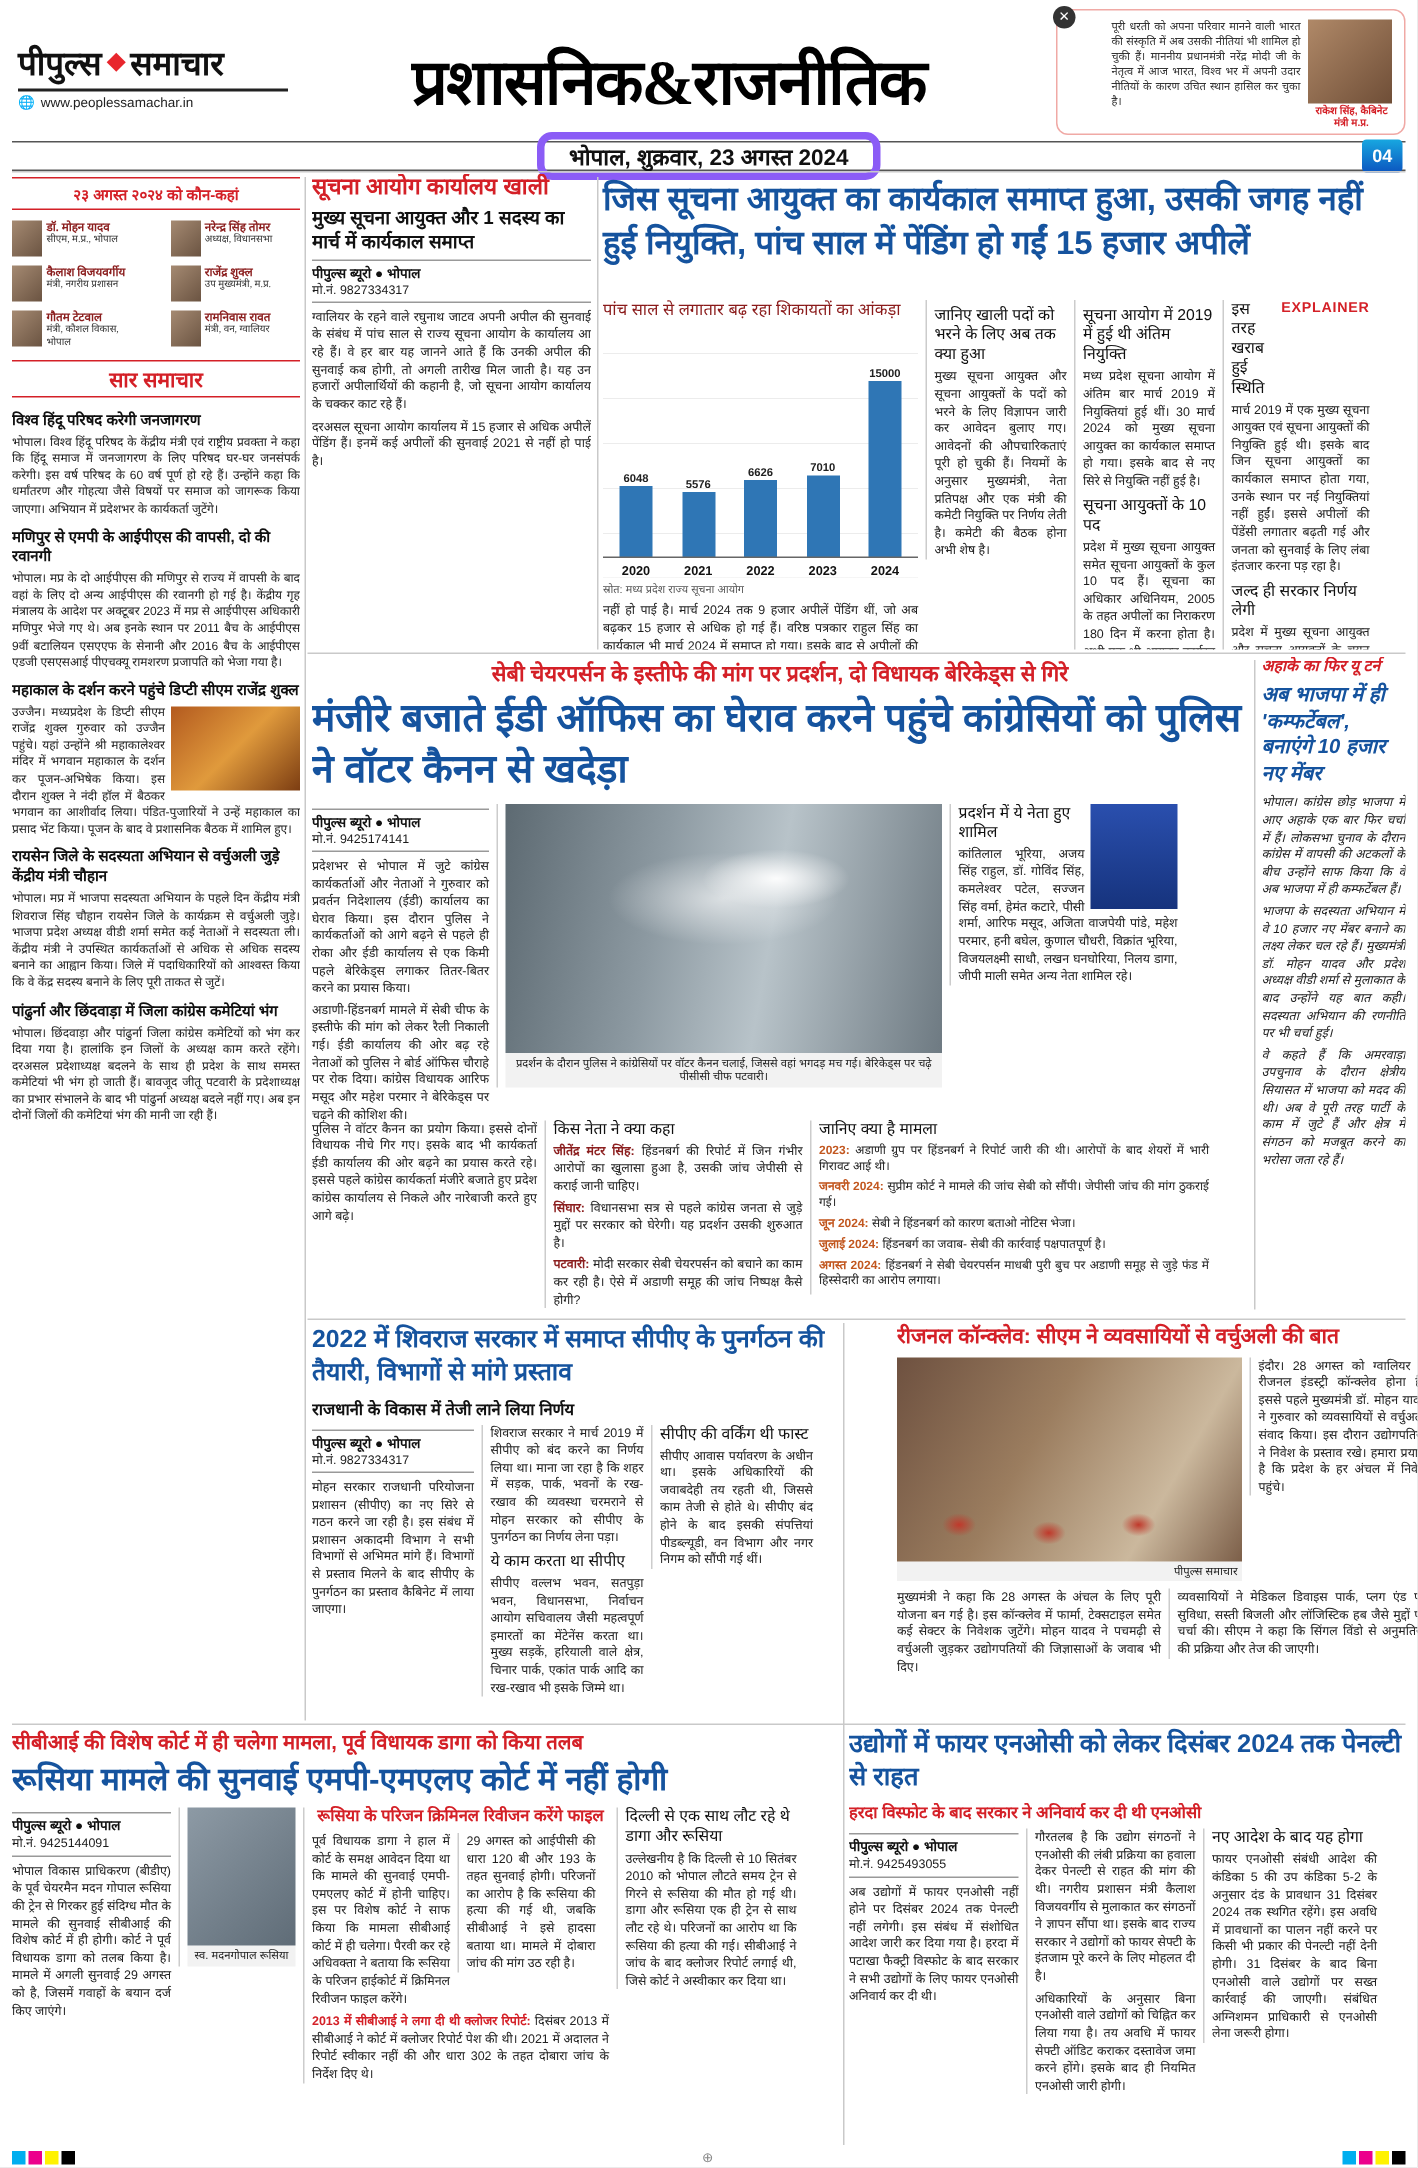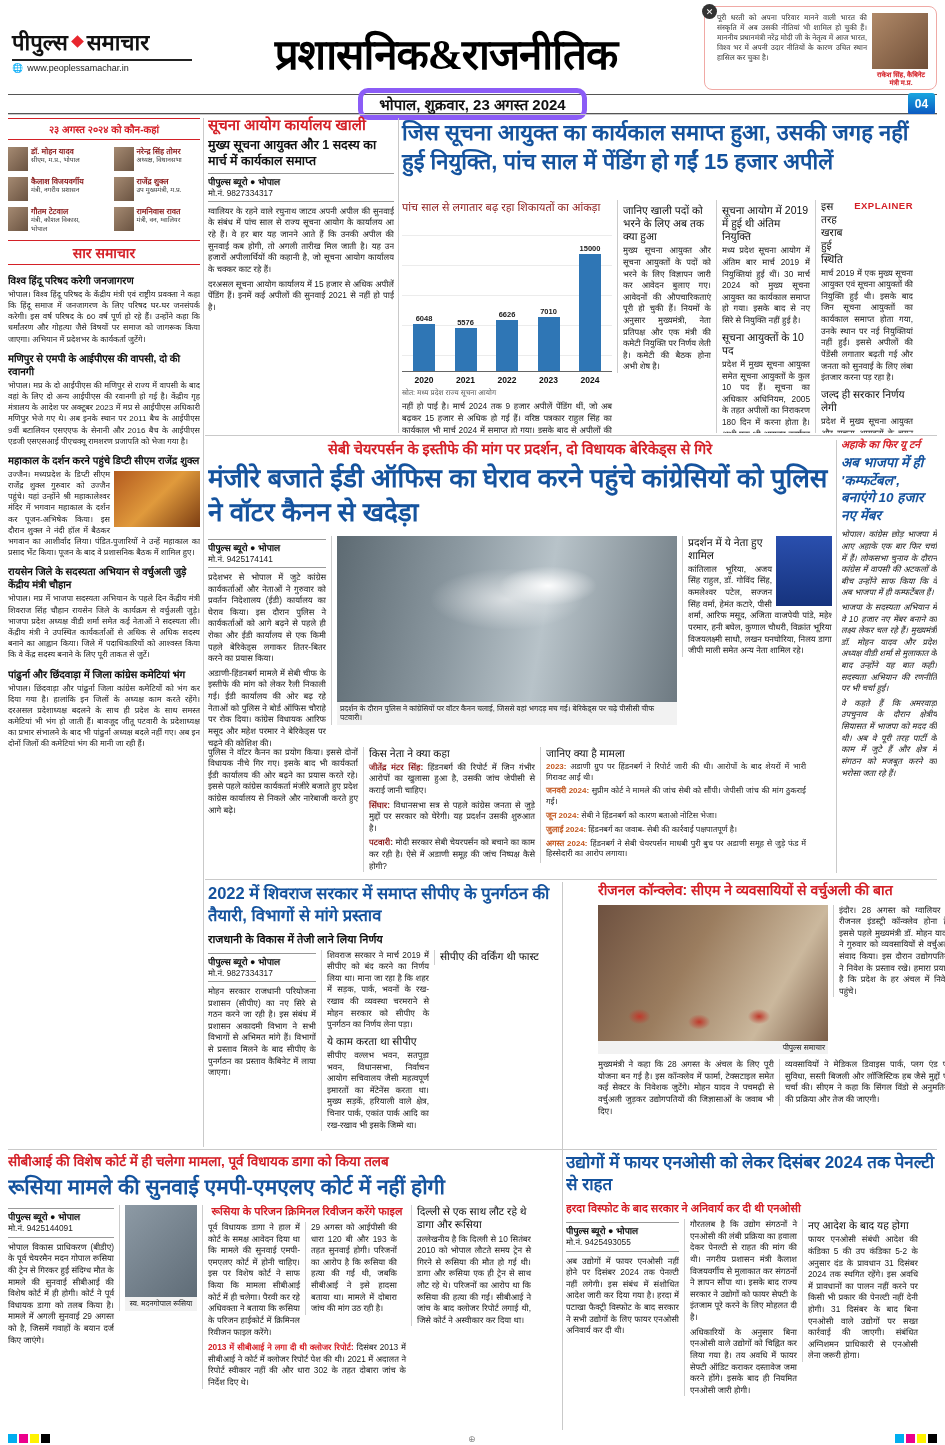--- a/index.html
+++ b/index.html
@@ -24,29 +24,29 @@
 .vline{position:absolute;width:1px;background:#c9c9c9;}
 .hline{position:absolute;height:1px;background:#c9c9c9;}
 
 .logo-row{font-size:22px;font-weight:800;display:flex;align-items:center;gap:5px;color:#111;}
 .diamond{width:9px;height:9px;background:#e8262d;transform:rotate(45deg);display:inline-block;flex:0 0 auto;}
 .website{font-size:9px;border-top:2px solid #222;margin-top:3px;padding-top:2px;display:flex;gap:4px;align-items:center;color:#222;}
 .globe{font-size:9px;}
 .section-title{font-size:42px;font-weight:800;color:#000;letter-spacing:-1px;white-space:nowrap;font-family:"Liberation Serif","DejaVu Serif",serif;}
 .quote-box{border:1px solid #f0a9a5;border-radius:8px;background:#fff;display:flex;gap:5px;padding:6px 6px 3px 12px;}
 .quote-icon{position:absolute;left:-3px;top:-3px;width:15px;height:15px;border-radius:50%;background:#333;color:#fff;font-size:9px;display:flex;align-items:center;justify-content:center;}
-.quote-text{font-size:7.4px;line-height:1.35;text-align:justify;color:#333;flex:1;}
+.quote-text{font-size:7.4px;line-height:1.35;text-align:justify;color:#333;flex:1;margin-left:24px;}
 .q-portrait{width:56px;height:56px;background:linear-gradient(135deg,#b08968,#6f4e37);}
 .quote-author{font-size:6.8px;color:#d42027;font-weight:bold;text-align:center;margin-top:2px;line-height:1.25;}
 .datebar{border-top:1px solid #555;border-bottom:1px solid #555;display:flex;align-items:center;justify-content:center;}
 .date-pill{border:5px solid #8b5cf6;border-radius:10px;padding:1px 16px;font-size:15px;font-weight:bold;color:#111;}
 .pageno{position:absolute;right:2px;top:-2px;width:27px;height:22px;background:linear-gradient(180deg,#18a7e0,#0b56c0);color:#fff;font-weight:bold;font-size:12px;display:flex;align-items:center;justify-content:center;border-radius:3px;}
 
 .ww-title{font-size:10px;font-weight:bold;color:#d42027;text-align:center;border-top:1.5px solid #d42027;border-bottom:1.5px solid #d42027;padding:3px 0;}
-.ww-grid{display:grid;grid-template-columns:1fr 1fr;gap:6px 19px;margin:7px 0;}
+.ww-grid{display:grid;grid-template-columns:1fr 1fr;gap:6px 19px;margin:7px 0;font-family:Liberation Serif, serif;}
 .ww-card{display:flex;gap:3px;}
 .ww-photo{width:20px;height:24px;flex:0 0 auto;background:linear-gradient(135deg,#a58a72,#6b5442);}
 .ww-name{font-size:7.8px;font-weight:bold;color:#8b1e1e;line-height:1.2;}
 .ww-role{font-size:6.6px;color:#333;line-height:1.25;}
 .saar-title{font-size:14px;font-weight:bold;color:#d42027;text-align:center;border-top:1px solid #d42027;border-bottom:1px solid #d42027;padding:2px 0;margin:4px 0 2px;}
 .saar-item{overflow:hidden;}
 .saar-head{font-size:10px;font-weight:bold;color:#101010;margin:7px 0 2px;line-height:1.3;}
 aside .bt{font-size:8px;}
 
 .chart-title{font-size:11px;font-weight:normal;color:#8a1a1a;line-height:1.3;margin-bottom:3px;}
@@ -257,21 +257,21 @@
     <h1 class="hl" style="font-size:26px;line-height:1.3;margin:4px 0 6px;">मंजीरे बजाते ईडी ऑफिस का घेराव करने पहुंचे कांग्रेसियों को पुलिस ने वॉटर कैनन से खदेड़ा</h1>
     <div class="cols" style="height:206px;">
       <div class="c" style="width:118px;">
         <div class="byline">
           <b>पीपुल्स ब्यूरो ● भोपाल</b><br>
           <span>मो.नं. 9425174141</span>
         </div>
         <p class="bt">प्रदेशभर से भोपाल में जुटे कांग्रेस कार्यकर्ताओं और नेताओं ने गुरुवार को प्रवर्तन निदेशालय (ईडी) कार्यालय का घेराव किया। इस दौरान पुलिस ने कार्यकर्ताओं को आगे बढ़ने से पहले ही रोका और ईडी कार्यालय से एक किमी पहले बेरिकेड्स लगाकर तितर-बितर करने का प्रयास किया।</p>
         <p class="bt">अडाणी-हिंडनबर्ग मामले में सेबी चीफ के इस्तीफे की मांग को लेकर रैली निकाली गई। ईडी कार्यालय की ओर बढ़ रहे नेताओं को पुलिस ने बोर्ड ऑफिस चौराहे पर रोक दिया। कांग्रेस विधायक आरिफ मसूद और महेश परमार ने बेरिकेड्स पर चढ़ने की कोशिश की।</p>
       </div>
-      <div class="c" style="width:346px;">
+      <div class="c" style="width:297px;text-align:center;">
         <div class="photo ph-protest" style="width:100%;height:166px;"></div>
         <p class="caption">प्रदर्शन के दौरान पुलिस ने कांग्रेसियों पर वॉटर कैनन चलाई, जिससे वहां भगदड़ मच गई। बेरिकेड्स पर चढ़े पीसीसी चीफ पटवारी।</p>
       </div>
       <div class="c" style="width:152px;">
         <div class="photo ph-poster" style="width:58px;height:70px;float:right;margin:0 0 3px 4px;"></div>
         <h3 class="ch" style="margin-top:0;">प्रदर्शन में ये नेता हुए शामिल</h3>
         <p class="bt">कांतिलाल भूरिया, अजय सिंह राहुल, डॉ. गोविंद सिंह, कमलेश्वर पटेल, सज्जन सिंह वर्मा, हेमंत कटारे, पीसी शर्मा, आरिफ मसूद, अजिता वाजपेयी पांडे, महेश परमार, हनी बघेल, कुणाल चौधरी, विक्रांत भूरिया, विजयलक्ष्मी साधौ, लखन घनघोरिया, निलय डागा, जीपी माली समेत अन्य नेता शामिल रहे।</p>
       </div>
     </div>
     <div class="cols" style="margin-top:5px;">
@@ -314,20 +314,21 @@
         </div>
         <p class="bt">मोहन सरकार राजधानी परियोजना प्रशासन (सीपीए) का नए सिरे से गठन करने जा रही है। इस संबंध में प्रशासन अकादमी विभाग ने सभी विभागों से अभिमत मांगे हैं। विभागों से प्रस्ताव मिलने के बाद सीपीए के पुनर्गठन का प्रस्ताव कैबिनेट में लाया जाएगा।</p>
       </div>
       <div class="c" style="width:108px;">
         <p class="bt">शिवराज सरकार ने मार्च 2019 में सीपीए को बंद करने का निर्णय लिया था। माना जा रहा है कि शहर में सड़क, पार्क, भवनों के रख-रखाव की व्यवस्था चरमराने से मोहन सरकार को सीपीए के पुनर्गठन का निर्णय लेना पड़ा।</p>
         <h3 class="ch">ये काम करता था सीपीए</h3>
         <p class="bt">सीपीए वल्लभ भवन, सतपुड़ा भवन, विधानसभा, निर्वाचन आयोग सचिवालय जैसी महत्वपूर्ण इमारतों का मेंटेनेंस करता था। मुख्य सड़कें, हरियाली वाले क्षेत्र, चिनार पार्क, एकांत पार्क आदि का रख-रखाव भी इसके जिम्मे था।</p>
       </div>
       <div class="c" style="width:108px;">
         <h3 class="ch" style="margin-top:0;">सीपीए की वर्किंग थी फास्ट</h3>
+        <p class="bt">सीपीए आवास पर्यावरण के अधीन था। इसके अधिकारियों की जवाबदेही तय रहती थी, जिससे काम तेजी से होते थे। सीपीए बंद होने के बाद इसकी संपत्तियां पीडब्ल्यूडी, वन विभाग और नगर निगम को सौंपी गई थीं।</p>
       </div>
     </div>
   </section>
 
   <section class="abs" style="left:598px;top:882px;width:371px;height:263px;">
     <h2 class="kicker" style="font-size:14px;line-height:1.25;">रीजनल कॉन्क्लेव: सीएम ने व्यवसायियों से वर्चुअली की बात</h2>
     <div class="cols" style="margin-top:5px;">
       <div class="c" style="width:230px;">
         <div class="photo ph-conclave" style="width:100%;height:136px;"></div>
         <p class="caption" style="text-align:right;">पीपुल्स समाचार</p>

